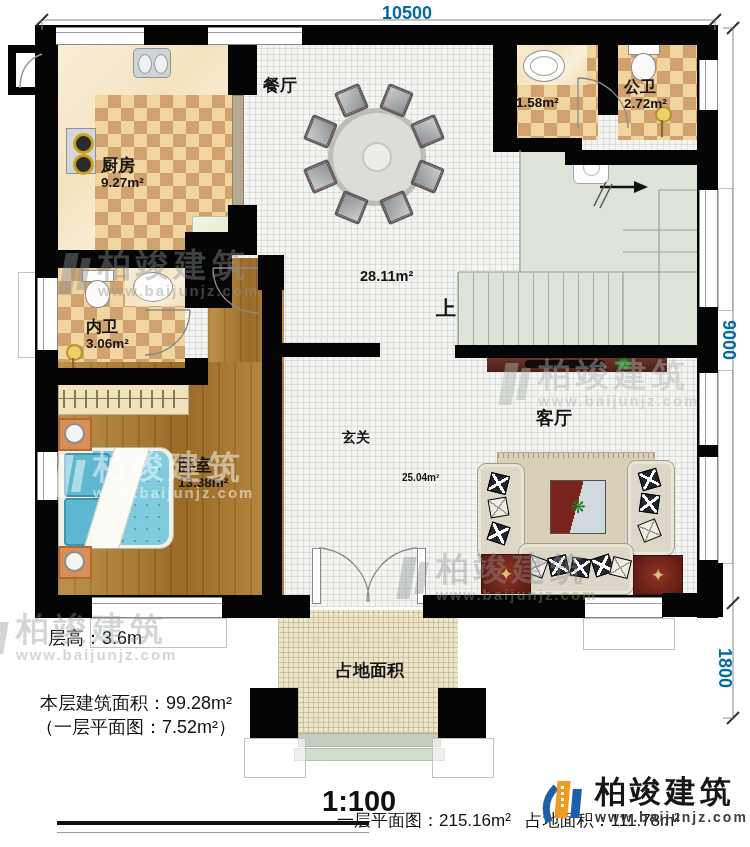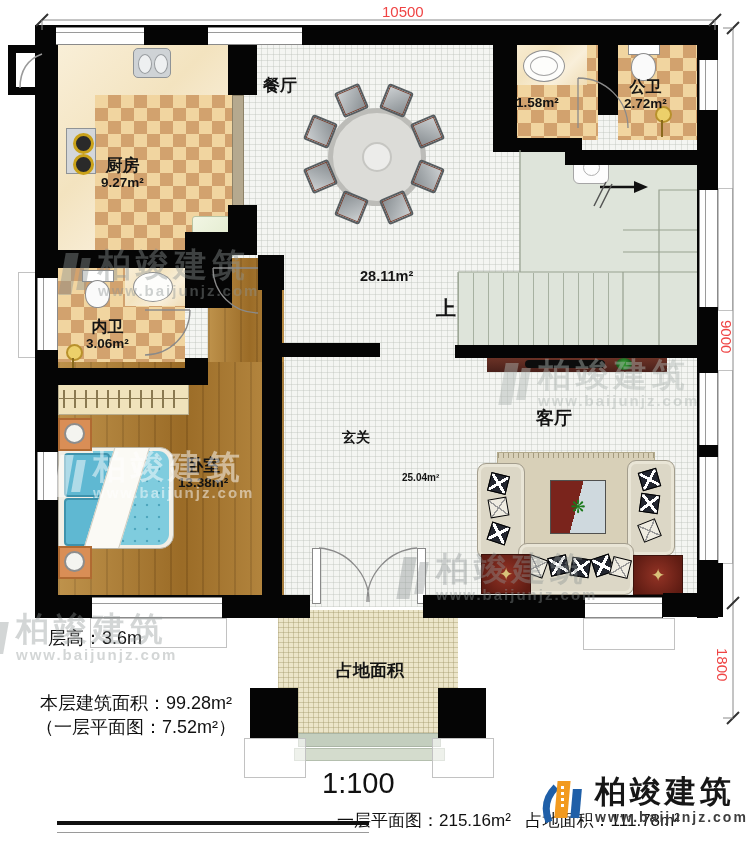--- a/index.html
+++ b/index.html
@@ -18,42 +18,42 @@
   .stair{background:#dee4da;}
   .porch-grid{background-color:#ece5c9;
     background-image:repeating-linear-gradient(0deg,rgba(160,150,105,.4) 0 1px,transparent 1px 5px),
                      repeating-linear-gradient(90deg,rgba(160,150,105,.4) 0 1px,transparent 1px 5px);}
   .wall{background:#050505;}
   .winH{background:#fff;border-top:1px solid #8a8a8a;border-bottom:1px solid #8a8a8a;
         background-image:linear-gradient(#9a9a9a 1px,transparent 1px);background-size:100% 50%;background-position:0 55%;background-repeat:no-repeat;}
   .winV{background:#fff;border-left:1px solid #8a8a8a;border-right:1px solid #8a8a8a;
         background-image:linear-gradient(90deg,#9a9a9a 1px,transparent 1px);background-size:50% 100%;background-position:55% 0;background-repeat:no-repeat;}
   .sill{border:1px solid #c2c2c2;background:rgba(255,255,255,.6);}
-  .lbl{position:absolute;font-weight:700;color:#141414;text-align:center;line-height:1.12;white-space:nowrap;z-index:30;}
+  .lbl{position:absolute;font-weight:700;color:#141414;text-align:left;line-height:1.12;white-space:nowrap;z-index:30;}
   .nm{font-size:17px;display:block;}
   .ar{font-size:13.5px;display:block;}
   
   .chair{position:absolute;width:23px;height:23px;border:2px solid #575d61;border-radius:3px;
          background:linear-gradient(135deg,#cdd1d3,#878d91);box-shadow:0 0 0 1px #7a4030 inset;z-index:6;}
   .cushion{width:17px;height:17px;background-color:#23262f;border:1px solid #000;display:inline-block;
     background-image:linear-gradient(45deg,transparent 44%,#fff 44% 56%,transparent 56%),
                      linear-gradient(-45deg,transparent 44%,#fff 44% 56%,transparent 56%);}
   .cushion.w{background-color:#efece1;background-image:linear-gradient(45deg,transparent 46%,#999 46% 52%,transparent 52%),linear-gradient(-45deg,transparent 46%,#999 46% 52%,transparent 52%);}
   .sofa{position:absolute;background:#dcd7c6;border:1px solid #a39d8d;border-radius:9px;z-index:5;
         box-shadow:inset 0 0 0 3px #e9e5d6;}
   .endtable{position:absolute;width:48px;height:38px;background:radial-gradient(circle at 50% 50%,#8a2f22 15%,#5f1c13 85%);
         border:1px solid #3c120c;z-index:5;display:flex;align-items:center;justify-content:center;color:#d9c27a;font-size:17px;}
   .wm{position:absolute;display:flex;align-items:center;gap:8px;font-weight:800;z-index:40;pointer-events:none;}
   .wm-name{font-size:33px;letter-spacing:5px;line-height:1;}
   .wm-url{font-size:15px;letter-spacing:2px;line-height:1.3;}
   .wm-icon{width:30px;height:46px;position:relative;flex:none;}
   .wm-icon::before{content:"";position:absolute;left:2px;top:2px;width:13px;height:42px;background:currentColor;transform:skewX(-10deg);}
   .wm-icon::after{content:"";position:absolute;left:19px;top:7px;width:9px;height:32px;background:currentColor;transform:skewX(-10deg);}
   .note{position:absolute;font-size:18px;font-weight:400;color:#111;white-space:nowrap;z-index:30;}
-  .dimtxt{position:absolute;font-size:15px;font-weight:400;color:#ef4444;z-index:30;}
+  .dimtxt{position:absolute;font-size:18px;font-weight:700;color:#0369a1;z-index:30;}
   .vert{writing-mode:vertical-rl;}
   svg.overlay{position:absolute;left:0;top:0;z-index:25;pointer-events:none;}
 </style>
 </head>
 <body>
 
 <div id="canvas">
 
   <div class="abs floor-grid" style="left:45px;top:35px;width:665px;height:572px;"></div>
   <div class="abs marble" style="left:58px;top:45px;width:174px;height:210px;"></div>
@@ -313,21 +313,21 @@
         <div class="wm-name">柏竣建筑</div>
          <div class="wm-url">www.baijunjz.com</div>
       </div>
   </div>
 
   <div class="note" style="left:48px;top:626px;">层高：3.6m</div>
   <div class="note" style="left:40px;top:691px;">本层建筑面积：99.28m²</div>
   <div class="note" style="left:36px;top:715px;">（一层平面图：7.52m²）</div>
 
   <div class="abs" style="left:0;top:765px;width:750px;height:80px;z-index:30;">
-    <span class="abs" style="left:322px;top:2px;font-size:29px;font-weight:400;color:#111;">1:100</span>
+    <span class="abs" style="left:322px;top:20px;font-size:29px;font-weight:700;color:#111;">1:100</span>
     <div class="abs" style="left:57px;top:56px;width:312px;height:4px;background:#111;"></div>
     <div class="abs" style="left:57px;top:67px;width:312px;height:1px;background:#9a9a9a;"></div>
   </div>
 
   <div class="note" style="left:337px;top:809px;font-size:17px;z-index:30;">
     <span>一层平面图：215.16m²</span>
     <span style="margin-left:10px;">占地面积：111.78m²</span>
   </div>
 
   <div class="abs" style="left:541px;top:776px;display:flex;align-items:center;gap:6px;z-index:45;">

